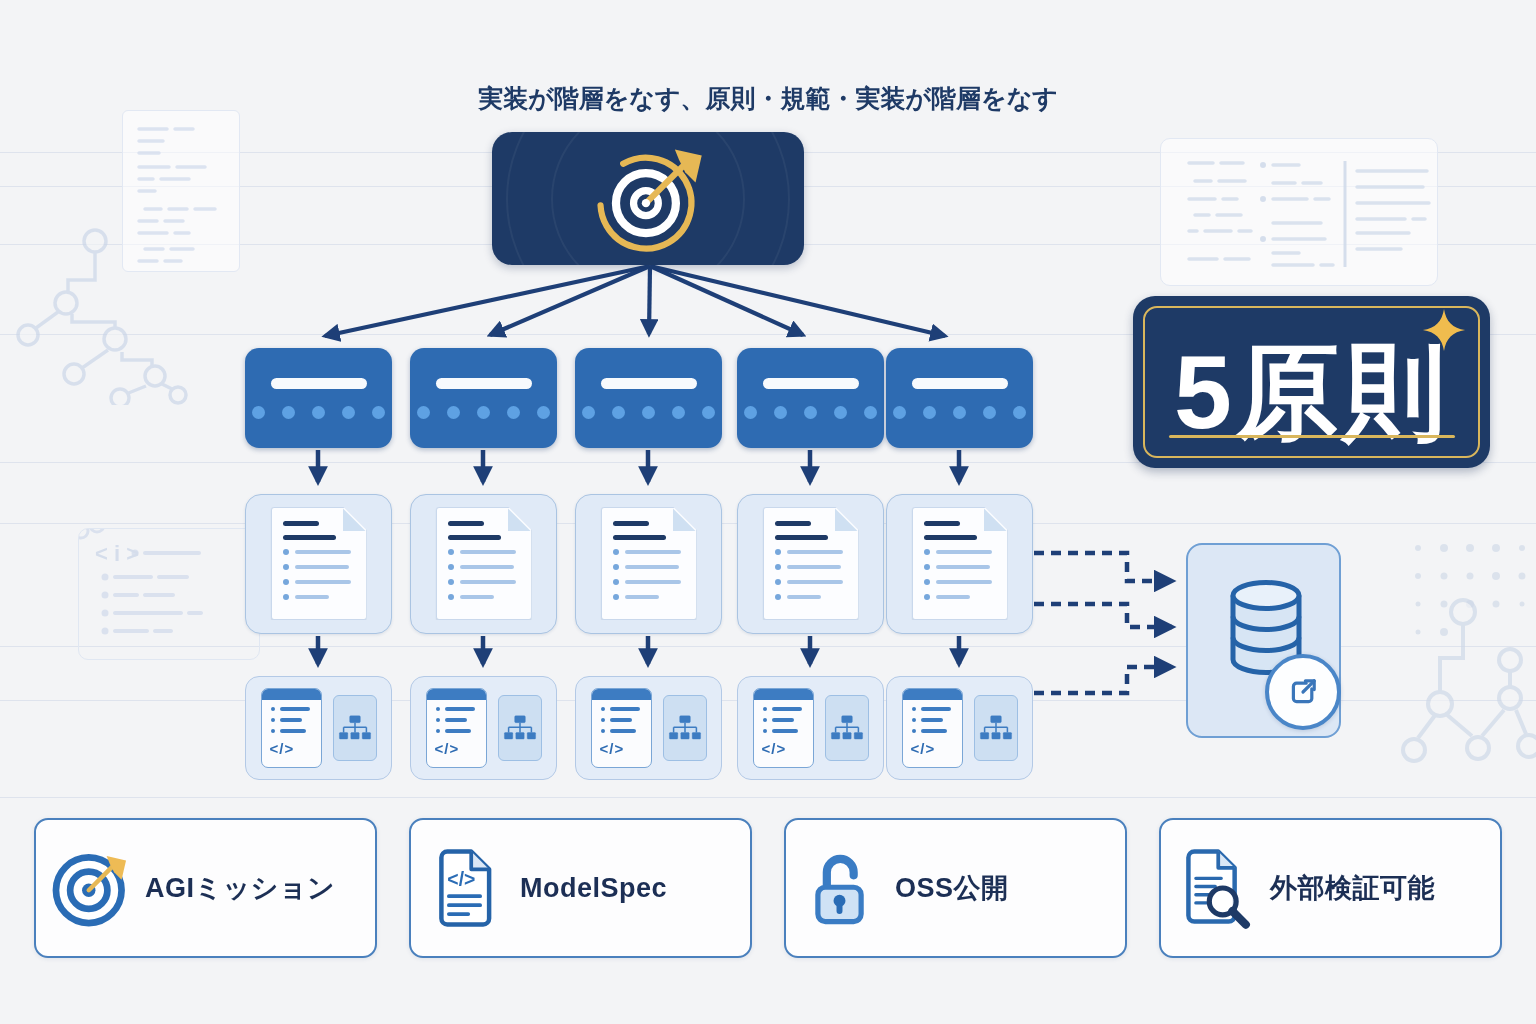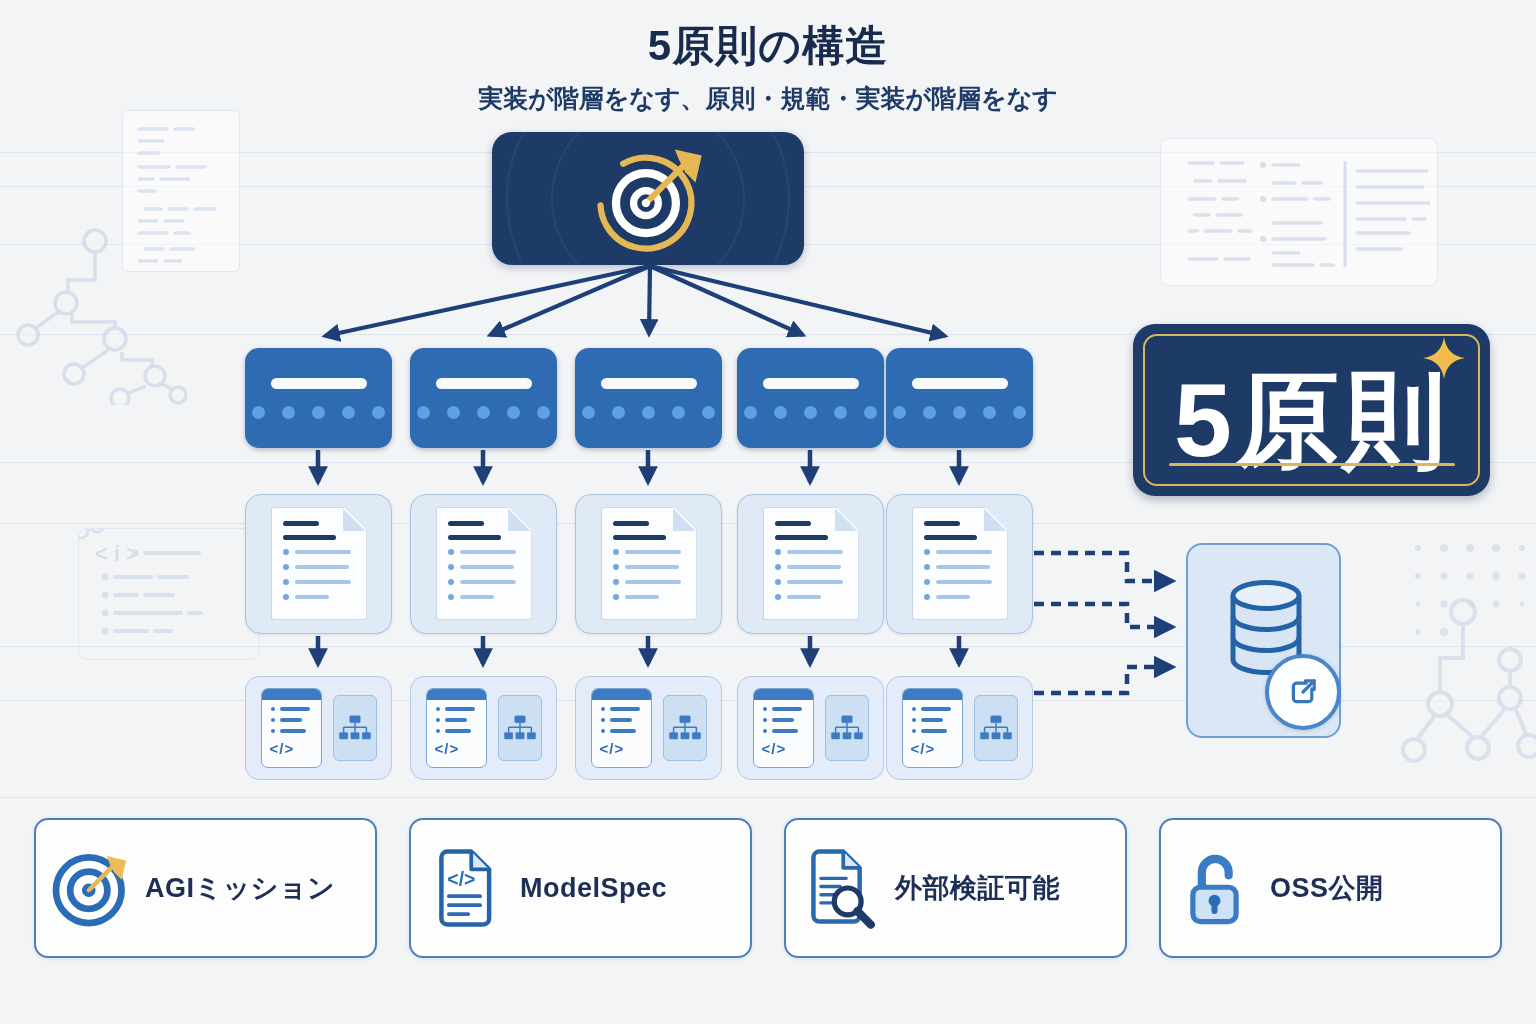--- a/index.html
+++ b/index.html
@@ -65,21 +65,21 @@
   .mc-row{height:4px;background:var(--blue-mid);border-radius:2px;margin:7px 8px 0 18px;position:relative;}
   .mc-row::before{content:"";position:absolute;left:-9px;top:0;width:4px;height:4px;border-radius:50%;background:var(--blue-mid);}
   .mc-row.r1{width:30px;} .mc-row.r2{width:22px;} .mc-row.r3{width:26px;}
   .mc-code{margin:7px 0 0 8px;font-size:15px;font-weight:700;color:#2d6bb2;letter-spacing:1px;}
   .mini-tree{width:44px;height:66px;background:#cddff2;border:1px solid #9dbfe4;border-radius:6px;
              display:flex;align-items:center;justify-content:center;}
   .mini-tree svg{width:38px;height:40px;}
 
   
   .badge{position:absolute;left:1133px;top:296px;width:357px;height:172px;background:var(--navy);
-         border-radius:22px;z-index:2;box-shadow:0 4px 10px rgba(20,40,80,.3);margin-top:28px;}
+         border-radius:22px;z-index:2;box-shadow:0 4px 10px rgba(20,40,80,.3);}
   .badge-inner{position:absolute;inset:10px;border:2px solid var(--gold-line);border-radius:14px;}
   .badge-label{position:absolute;left:0;top:44px;width:100%;text-align:center;color:#fff;
          font-size:104px;font-weight:800;letter-spacing:3px;line-height:1;}
   .badge-underline{position:absolute;left:50%;transform:translateX(-50%);bottom:30px;width:286px;height:3.5px;
          background:var(--gold-line);border-radius:2px;}
   .badge-sparkle{position:absolute;right:24px;top:12px;width:44px;height:44px;}
 
   
   .db-card{position:absolute;left:1186px;top:543px;width:155px;height:195px;background:#dce7f5;
            border:2px solid #6f9fd4;border-radius:16px;z-index:2;}
@@ -238,21 +238,20 @@
       <circle cx="65" cy="16" r="12" fill="#f3f4f6"></circle>
         <circle cx="112" cy="64" r="11" fill="#f3f4f6"></circle>
       <circle cx="42" cy="108" r="12" fill="#f3f4f6"></circle>
         <circle cx="112" cy="102" r="11" fill="#f3f4f6"></circle>
       <circle cx="16" cy="154" r="11" fill="#f3f4f6"></circle>
         <circle cx="80" cy="152" r="11" fill="#f3f4f6"></circle>
         <circle cx="131" cy="150" r="11" fill="#f3f4f6"></circle>
     </g>
   </svg>
 
-  <div class="title">5原則の構造</div>
   <div class="subtitle">実装が階層をなす、原則・規範・実装が階層をなす</div>
 
   <svg class="overlay" width="1536" height="1024" viewBox="0 0 1536 1024">
     <defs>
       <marker id="mk" viewBox="0 0 10 10" refX="8" refY="5" markerWidth="4.4" markerHeight="4.4" orient="auto-start-reverse">
         <path d="M0,0 L10,5 L0,10 Z" fill="#1e3f77"></path>
       </marker>
       <marker id="mkd" viewBox="0 0 10 10" refX="8" refY="5" markerWidth="5" markerHeight="5" orient="auto-start-reverse">
         <path d="M0,0 L10,5 L0,10 Z" fill="#1e3f77"></path>
       </marker>
@@ -628,36 +627,36 @@
           <text x="30" y="52" font-size="26" font-weight="bold" fill="#2a6cb5">&lt;/&gt;</text>
           <path d="M32,66 H74 M32,78 H74 M32,90 H58" stroke="#2a6cb5" stroke-width="5" stroke-linecap="round"></path>
         </svg>
       </div>
       <div class="legend-label">ModelSpec</div>
     </div>
 
     <div class="legend-card">
       <div class="legend-icon">
         <svg viewBox="0 0 110 110">
+          <path d="M36,54 V34 a18,18 0 0 1 36,0 v4" fill="none" stroke="#3a7cc4" stroke-width="11" stroke-linecap="round"></path>
+          <rect x="24" y="54" width="58" height="46" rx="10" fill="#cfe2f5" stroke="#3a7cc4" stroke-width="7"></rect>
+          <circle cx="53" cy="72" r="8" fill="#2a6cb5"></circle>
+          <rect x="49" y="74" width="8" height="16" rx="4" fill="#2a6cb5"></rect>
+        </svg>
+      </div>
+      <div class="legend-label">OSS公開</div>
+    </div>
+
+    <div class="legend-card">
+      <div class="legend-icon">
+        <svg viewBox="0 0 110 110">
           <path d="M26,6 H58 L80,28 V92 a8,8 0 0 1 -8,8 H26 a8,8 0 0 1 -8,-8 V14 a8,8 0 0 1 8,-8 Z" fill="#ffffff" stroke="#2a69ae" stroke-width="6" stroke-linejoin="round"></path>
           <path d="M58,6 V28 H80" fill="#dbe8f6" stroke="#2a69ae" stroke-width="5" stroke-linejoin="round"></path>
           <path d="M28,42 H62 M28,53 H54 M28,64 H46 M28,75 H42" stroke="#2a69ae" stroke-width="4.5" stroke-linecap="round"></path>
           <circle cx="64" cy="73" r="18" fill="rgba(255,255,255,.85)" stroke="#1e3a66" stroke-width="7"></circle>
           <path d="M77,86 L95,104" stroke="#1e3a66" stroke-width="11" stroke-linecap="round"></path>
         </svg>
       </div>
       <div class="legend-label">外部検証可能</div>
     </div>
 
-    <div class="legend-card">
-      <div class="legend-icon">
-        <svg viewBox="0 0 110 110">
-          <path d="M36,54 V34 a18,18 0 0 1 36,0 v4" fill="none" stroke="#3a7cc4" stroke-width="11" stroke-linecap="round"></path>
-          <rect x="24" y="54" width="58" height="46" rx="10" fill="#cfe2f5" stroke="#3a7cc4" stroke-width="7"></rect>
-          <circle cx="53" cy="72" r="8" fill="#2a6cb5"></circle>
-          <rect x="49" y="74" width="8" height="16" rx="4" fill="#2a6cb5"></rect>
-        </svg>
-      </div>
-      <div class="legend-label">OSS公開</div>
-    </div>
-
   </div>
 </div>
 
 </body></html>

